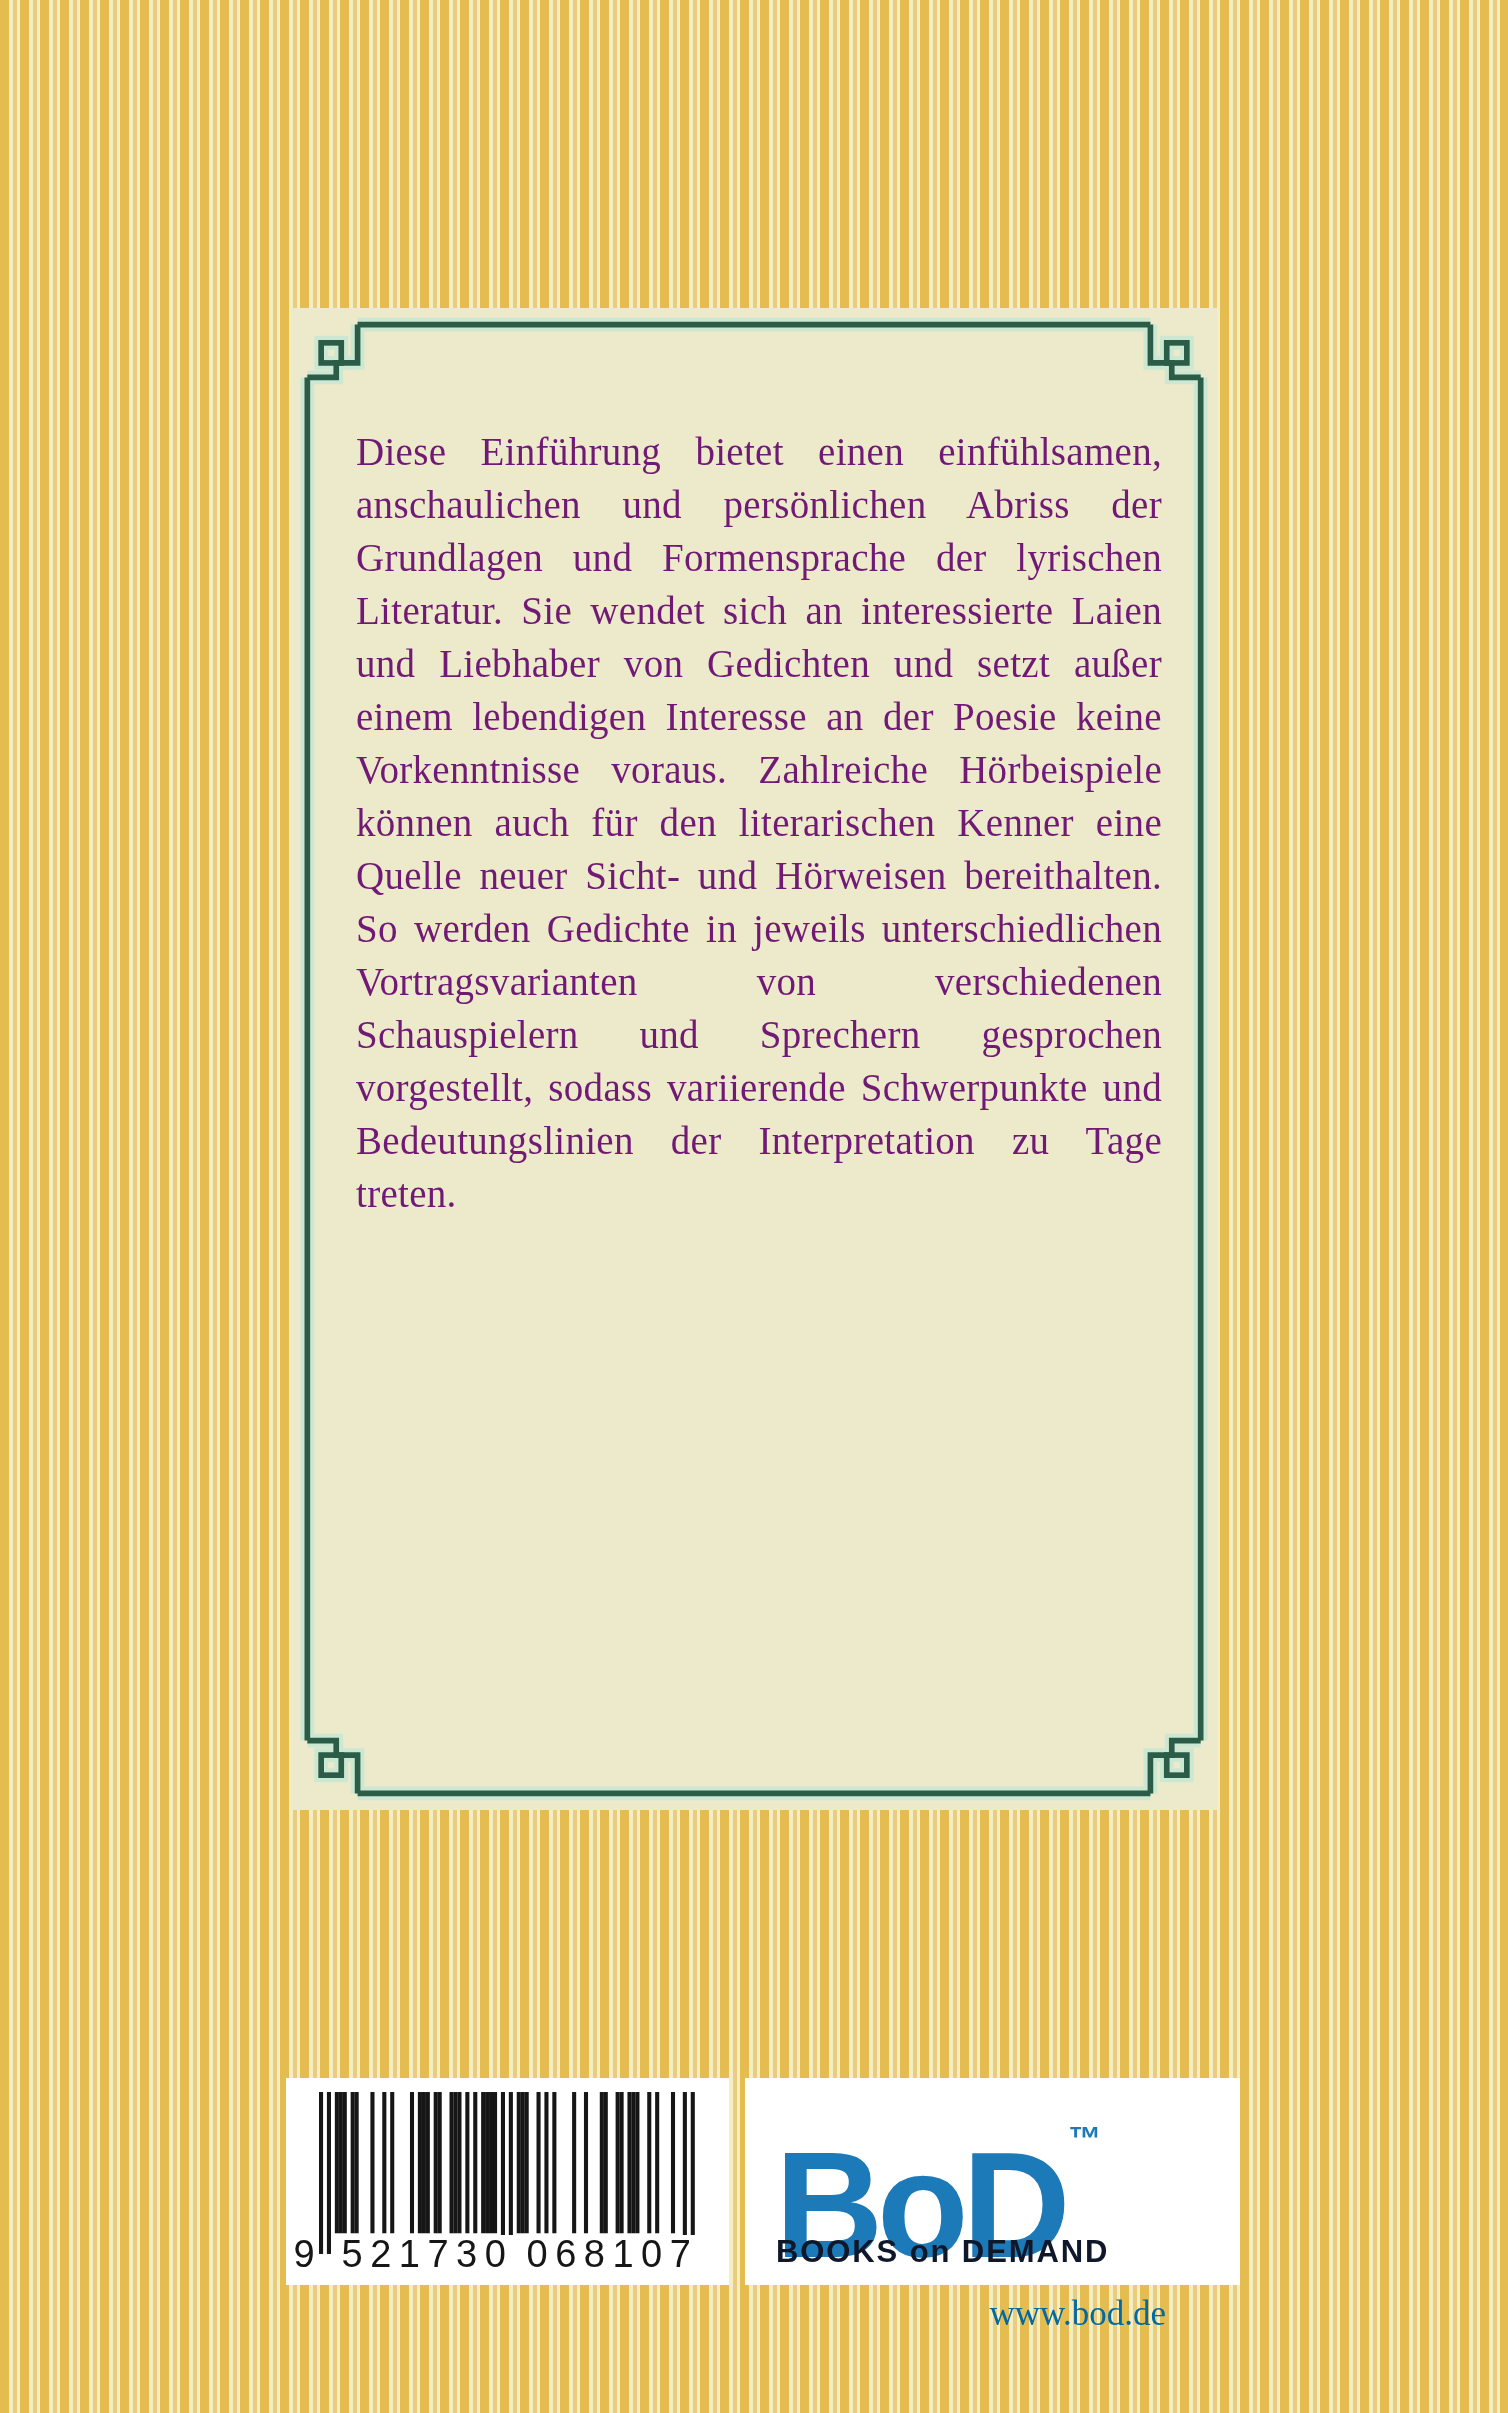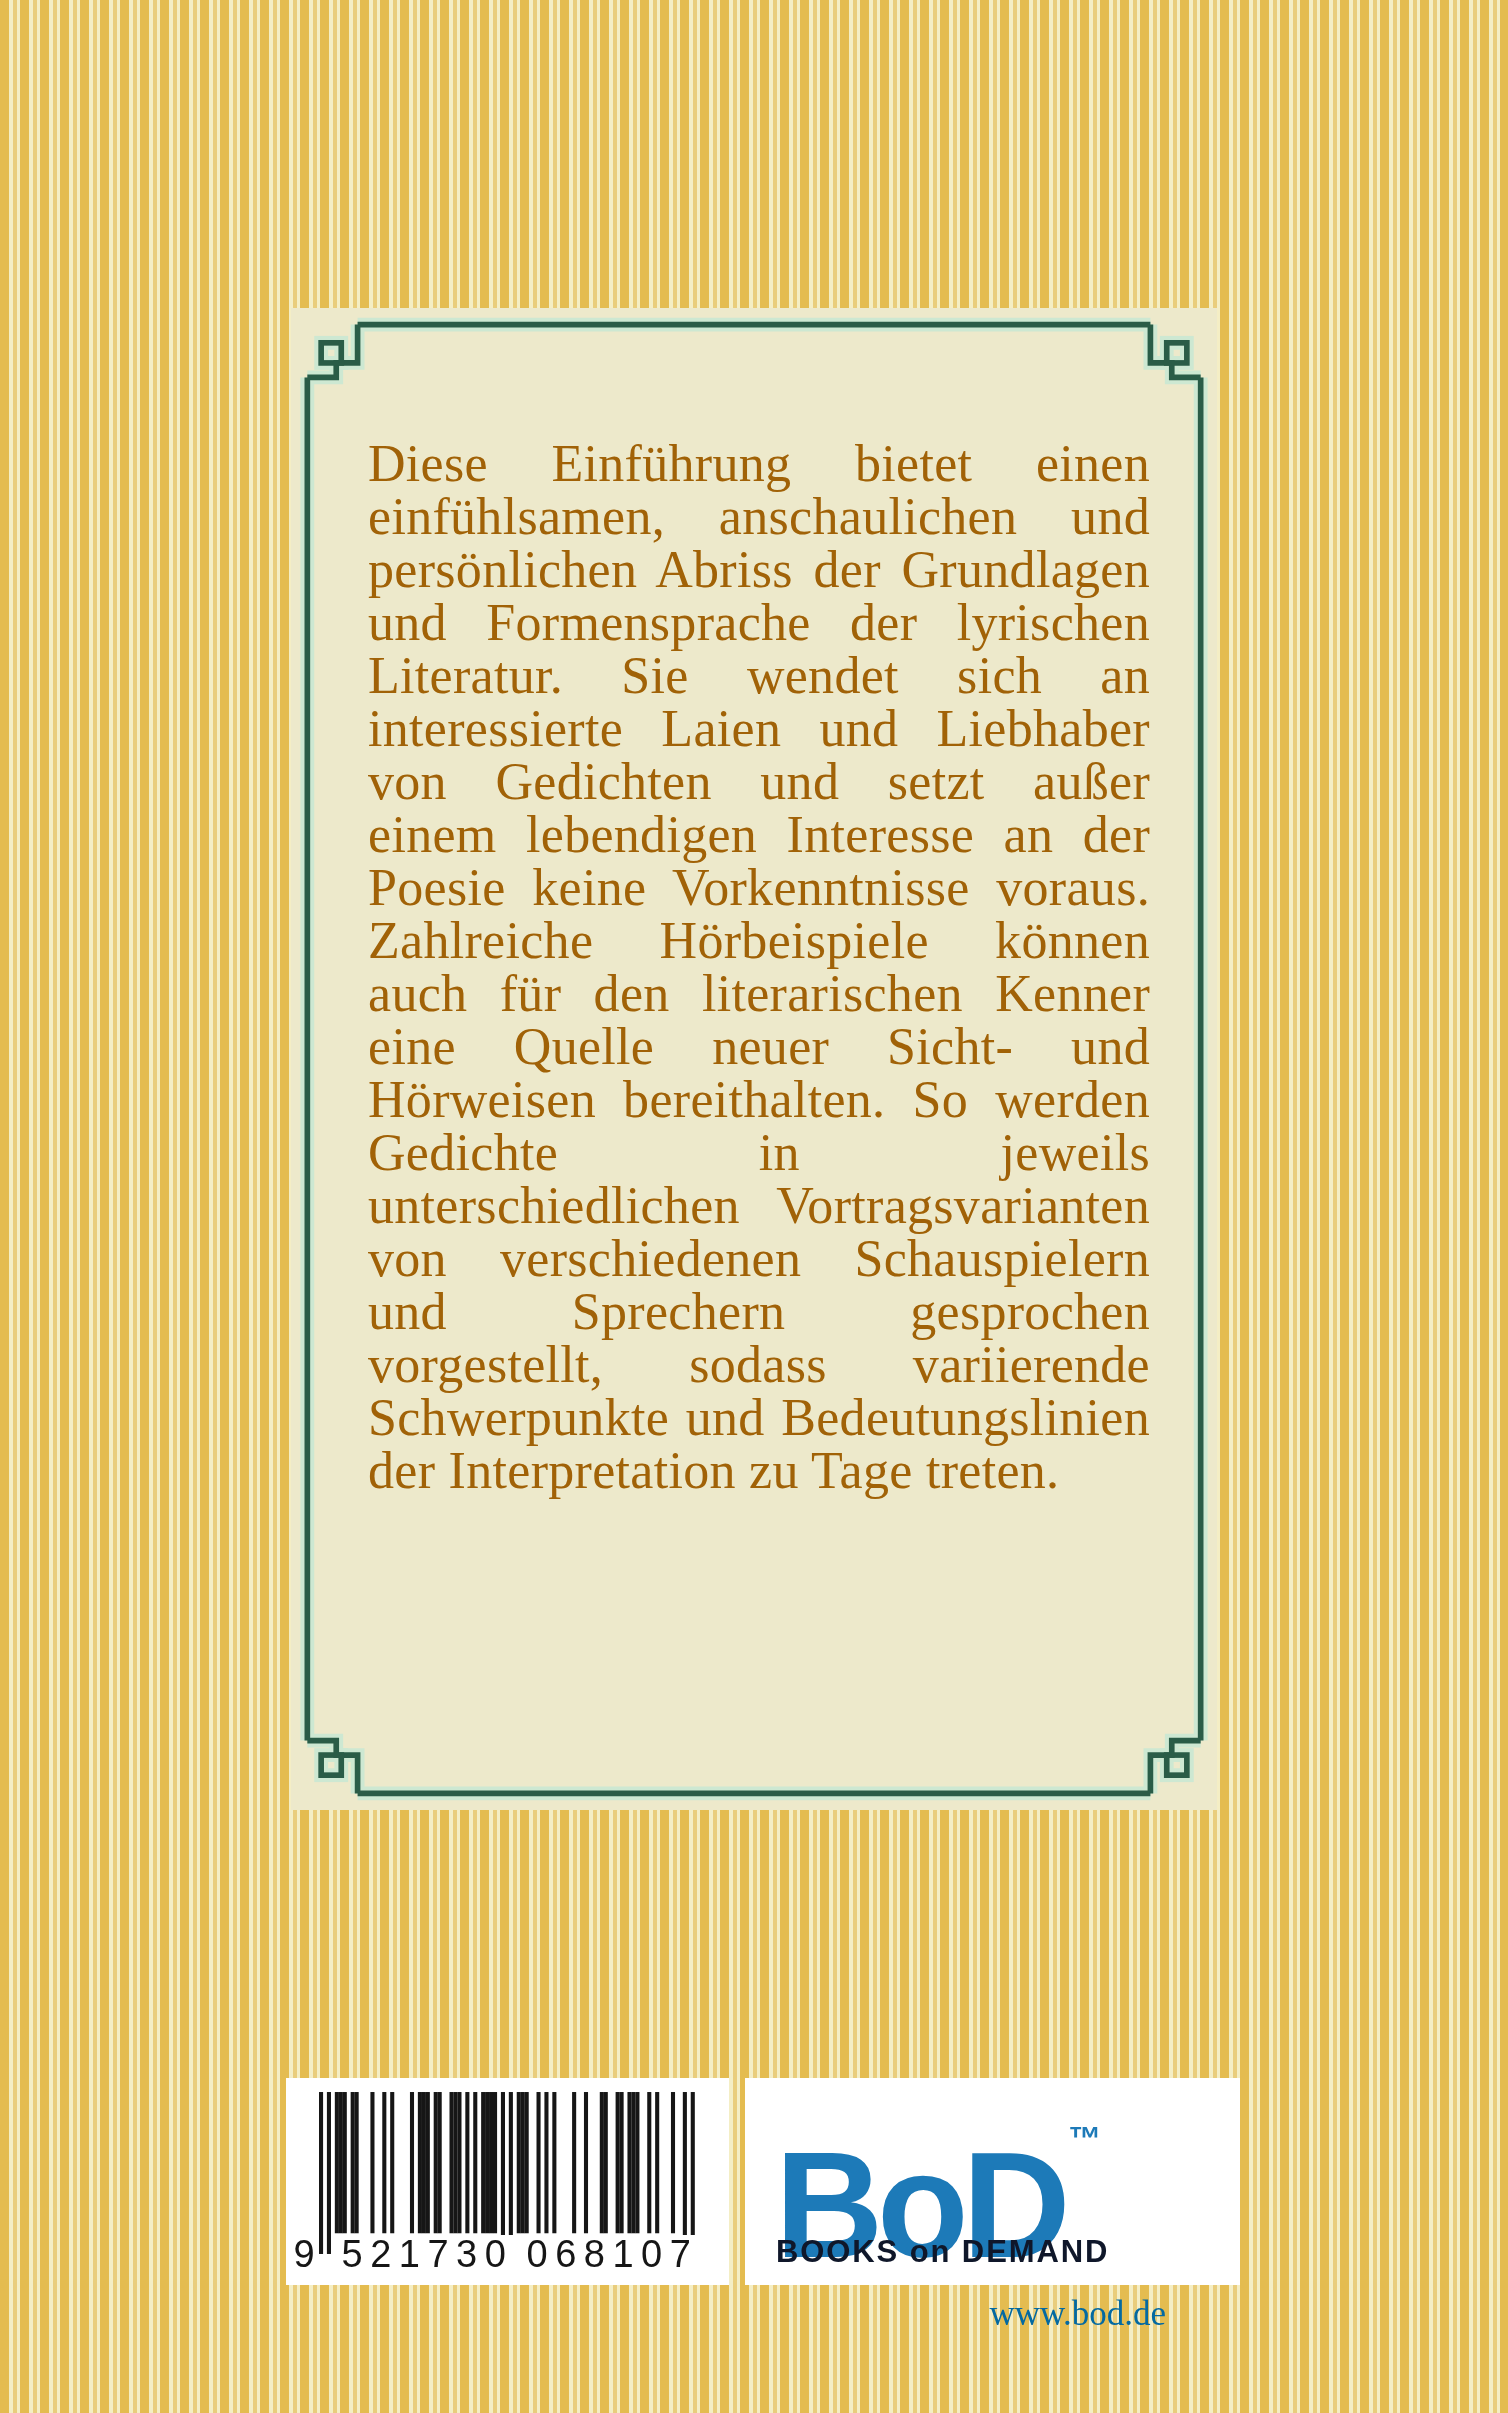--- a/index.html
+++ b/index.html
@@ -22,23 +22,23 @@
     background:#ede9cb;
   }
   .frame{position:absolute;left:0;top:0;width:926px;height:1502px;}
   .frame .halo{stroke:#cde8d2;stroke-width:22px;fill:none;}
   .frame .line{stroke:#2a5c47;stroke-width:9px;fill:none;}
 
   .text-block{
     position:absolute;left:65px;top:117px;width:806px;
   }
   .text-block p{
-    margin:12px;
-    font-size:52px;line-height:53px;letter-spacing:0.3px;
-    color:#a16207;
+    margin:0;
+    font-size:39px;line-height:53px;letter-spacing:0.3px;
+    color:#701a75;
     text-align:justify;
     hyphens:none;
   }
   .text-block p + p{margin-top:53px;}
 
   
   .barcode-box{
     position:absolute;left:286px;top:2078px;
     width:443px;height:207px;background:#ffffff;
   }

